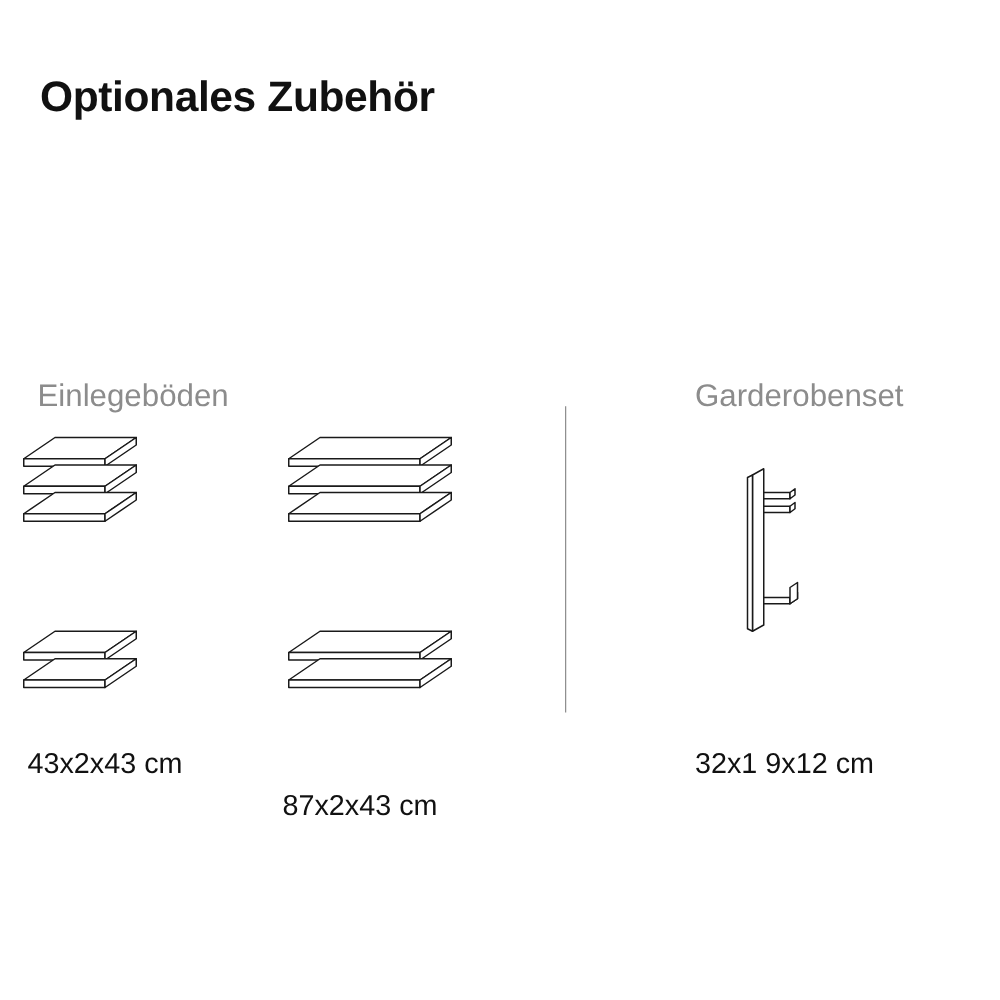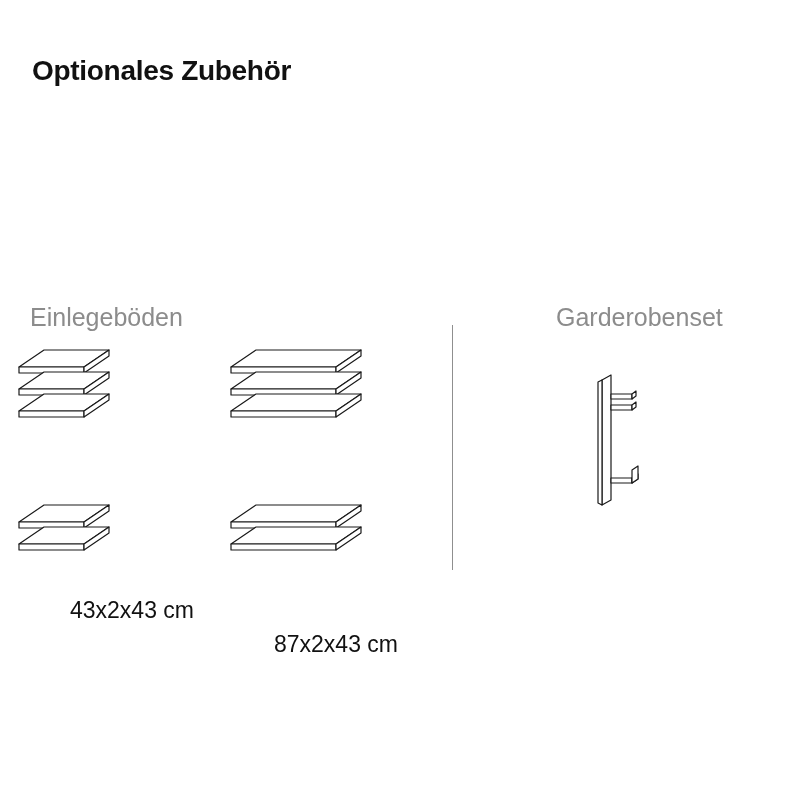--- a/index.html
+++ b/index.html
@@ -16,21 +16,21 @@
     overflow: hidden;
   }
   .page {
     position: absolute;
     inset: 0;
   }
   .title {
     position: absolute;
     left: 32px;
     top: 36px;
-    font-size: 28px;
+    font-size: 34px;
     font-weight: bold;
     letter-spacing: -0.3px;
     color: #111111;
     white-space: nowrap;
   }
   .section-heading {
     position: absolute;
     font-size: 25px;
     color: #8c8c8c;
     font-weight: normal;
@@ -46,21 +46,20 @@
     width: 1px;
     height: 245px;
     background: #8f8f8f;
   }
 
   .caption {
     position: absolute;
     font-size: 23px;
     color: #111111;
     white-space: nowrap;
-    margin-left: 48px;
   }
   #caption-1 { left: 22px;  top: 597px; }
   #caption-2 { left: 226px; top: 631px; }
   #caption-3 { left: 556px; top: 597px; }
 
   .art {
     position: absolute;
   }
   #art-shelves-small-top  { left: 14px;  top: 345px; }
   #art-shelves-large-top  { left: 226px; top: 345px; }
@@ -160,14 +159,15 @@
 
         <path d="M31 106 L52 106 L52 111 L31 111 Z"></path>
         <path d="M52 106 L58 102 L58 107 L52 111 Z"></path>
         <path d="M52 98 L58 94 L58 107 L52 111 Z"></path>
       </g>
     </svg>
   </div>
 
   <div class="caption" id="caption-1">43x2x43 cm</div>
   <div class="caption" id="caption-2">87x2x43 cm</div>
+  <div class="caption" id="caption-3">32x1  9x12 cm</div>
 
 </div>
 
 </body></html>

